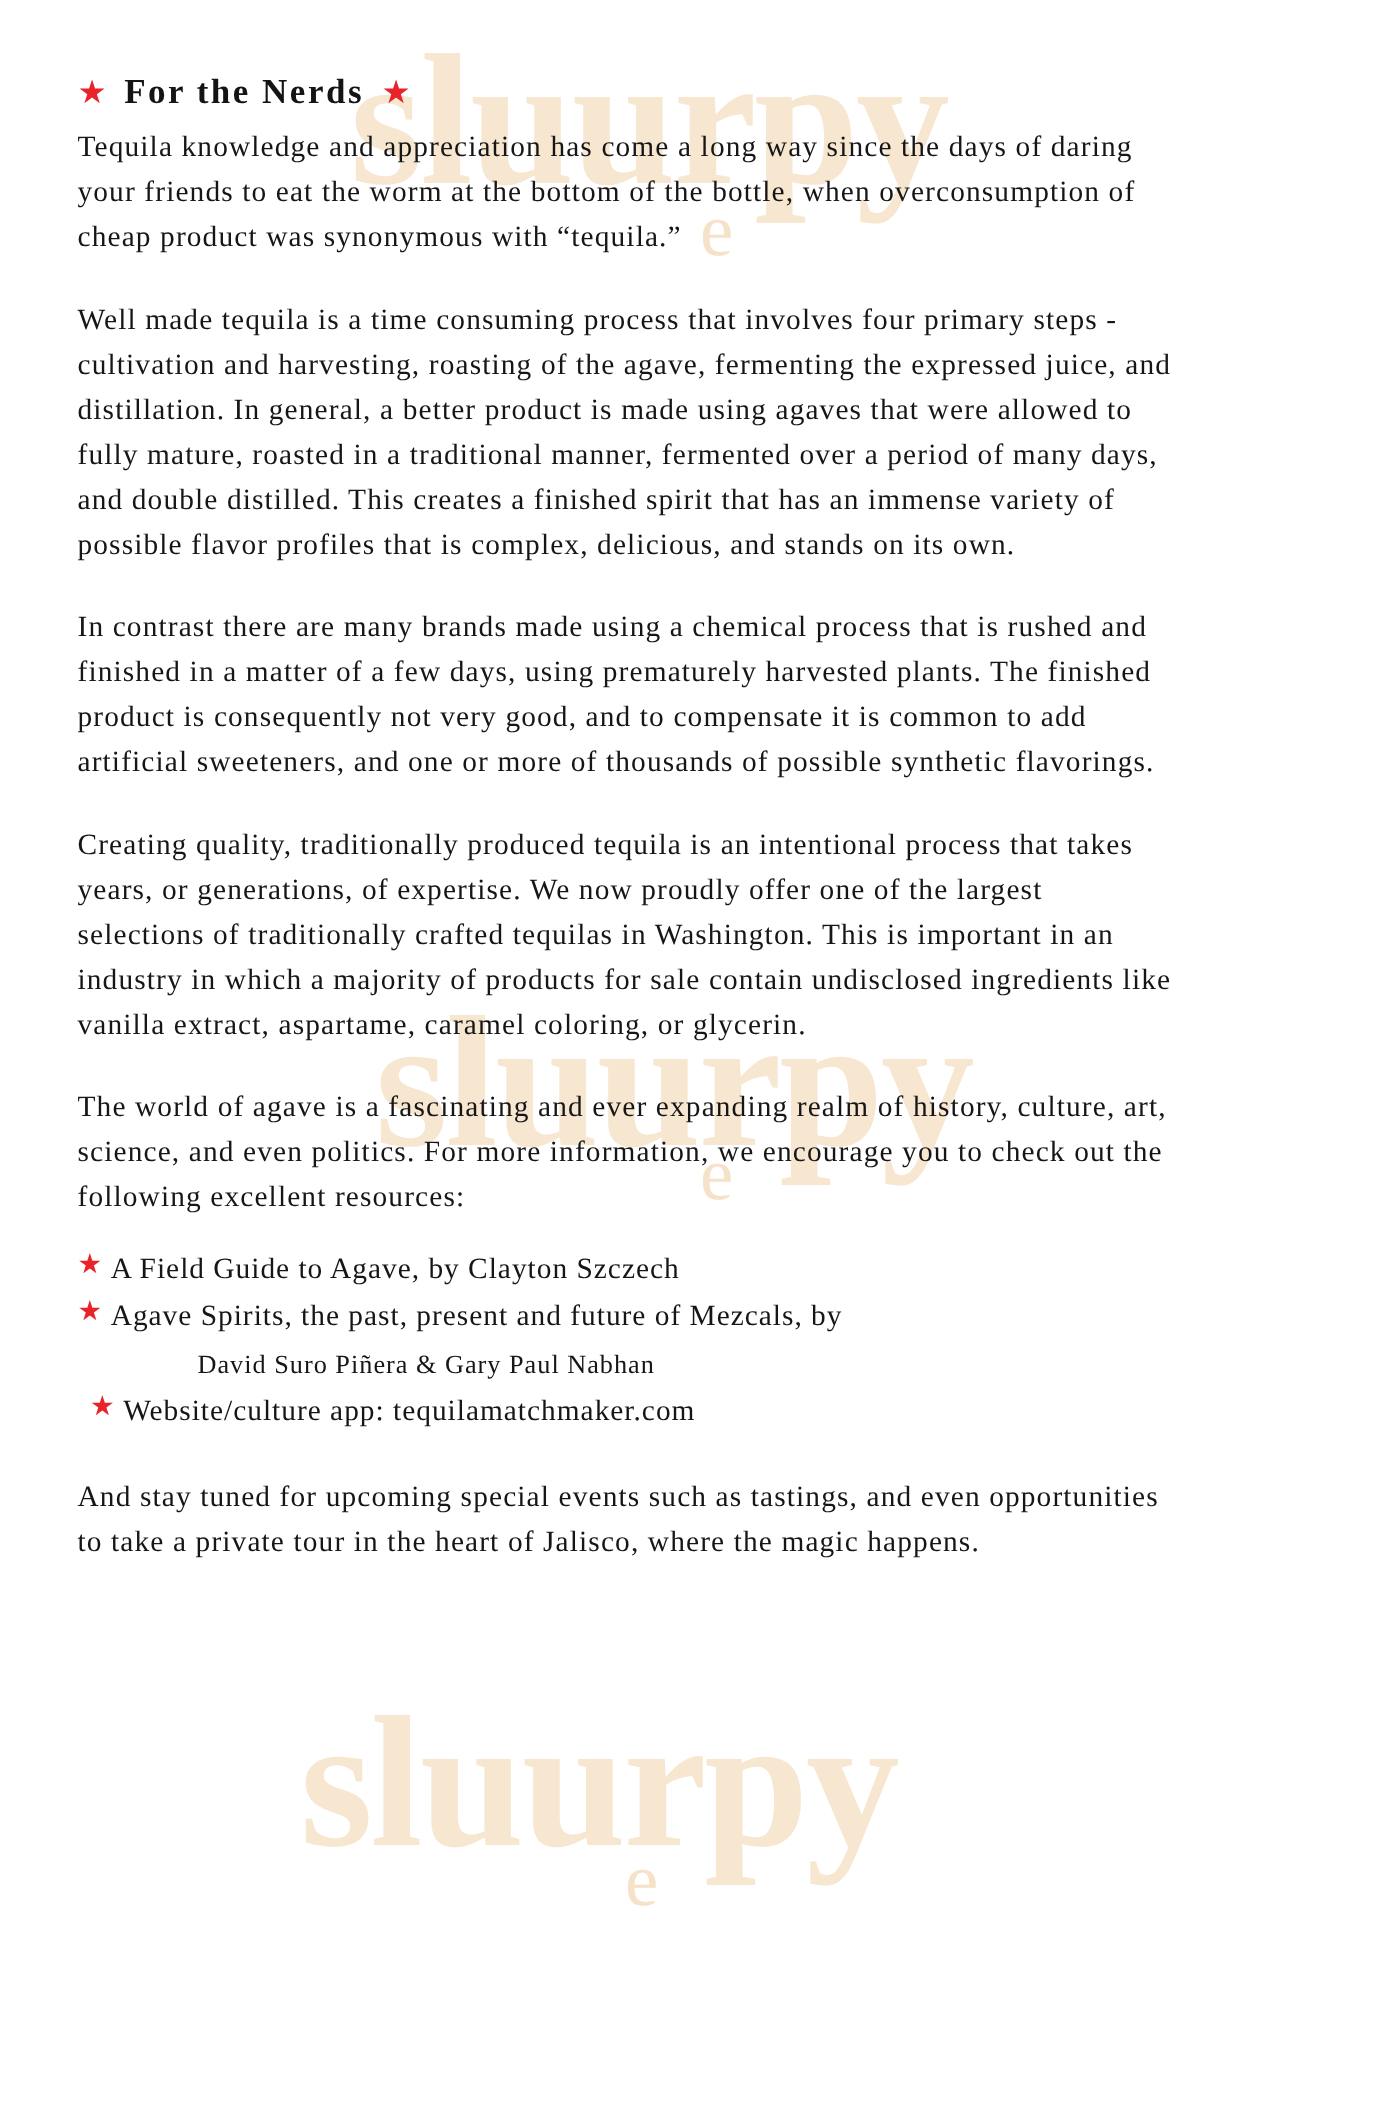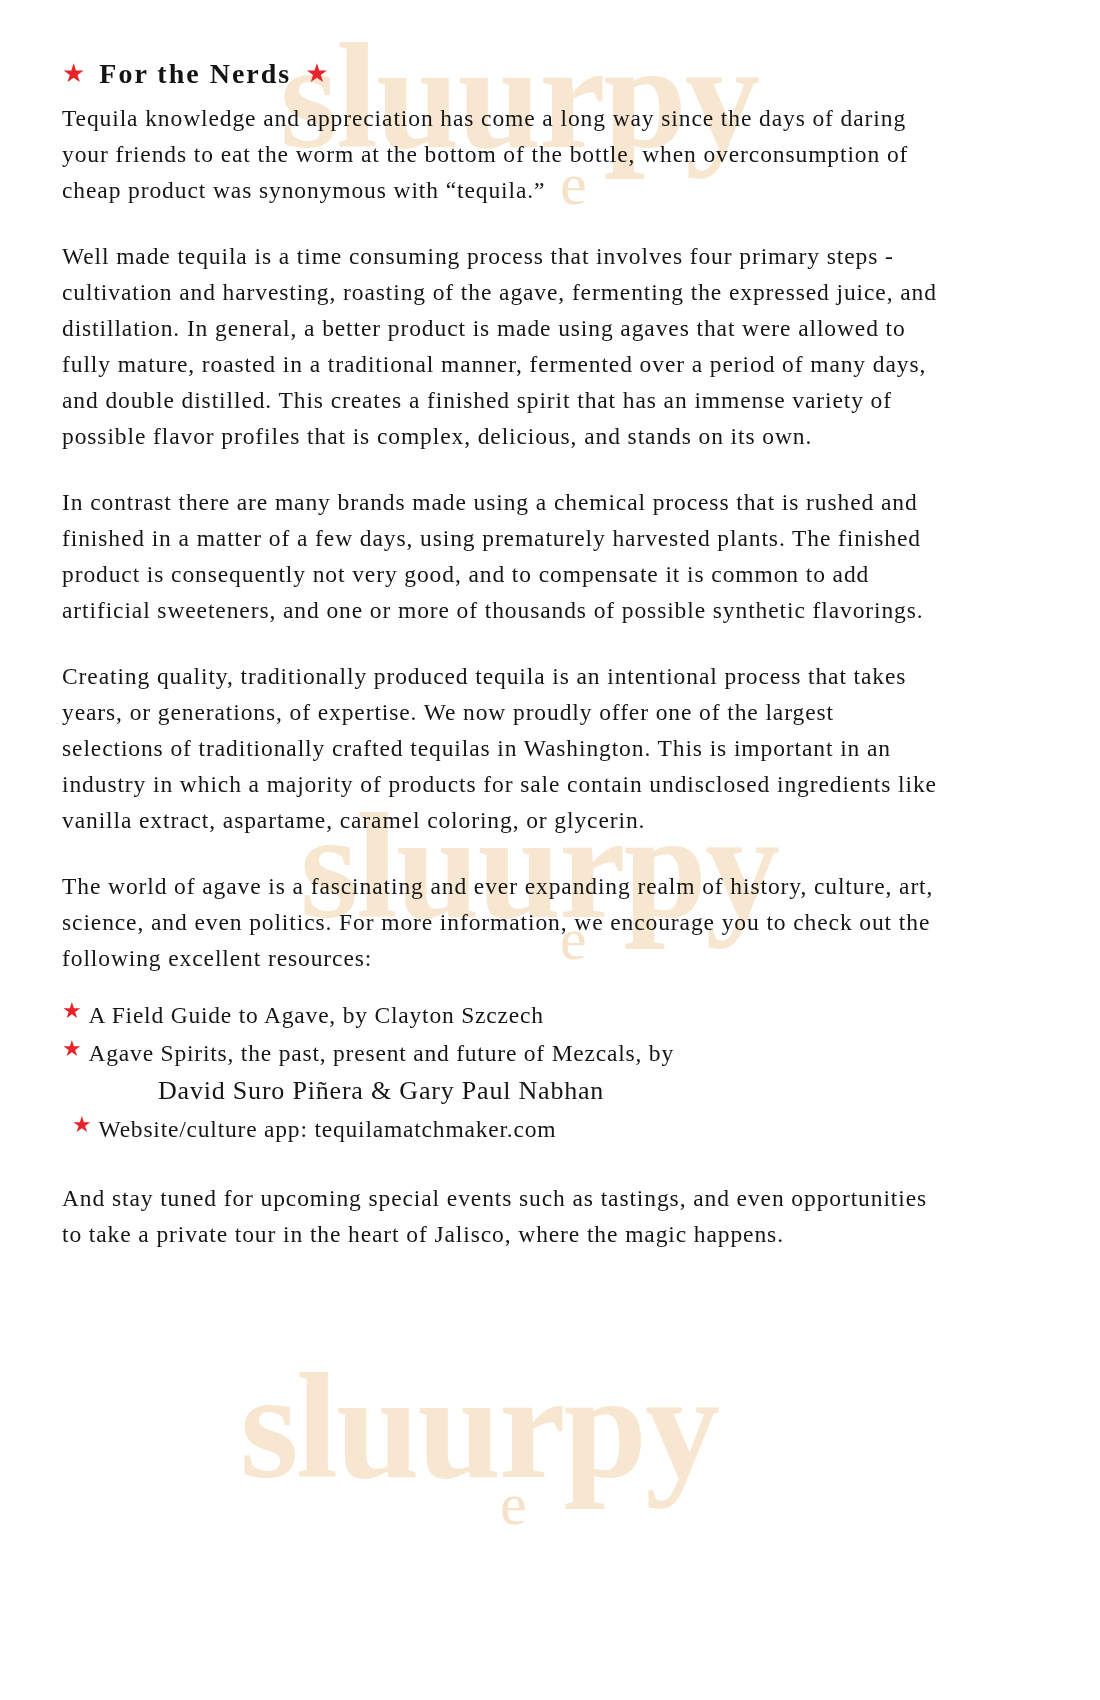--- a/index.html
+++ b/index.html
@@ -103,21 +103,21 @@
     letter-spacing: 0.8px;
     display: flex;
     align-items: flex-start;
     gap: 6px;
     color: #161616;
   }
   .resources li .star-sm { margin-top: 4px; }
   .res-cont {
     display: block;
     padding-left: 96px;
-    font-size: 26px;
+    font-size: 21px;
     line-height: 38px;
     letter-spacing: 0.8px;
   }
   .res-indent { margin-left: 10px; }
 </style>
 </head>
 <body>
 
 <div id="watermark">
   <span class="wm wm-1">sluurpy</span>

